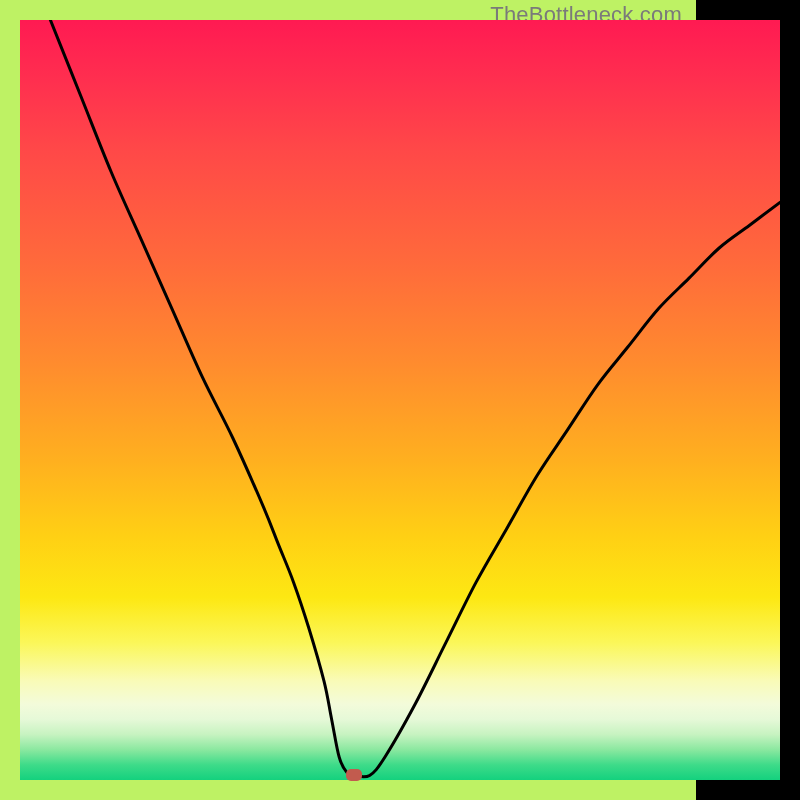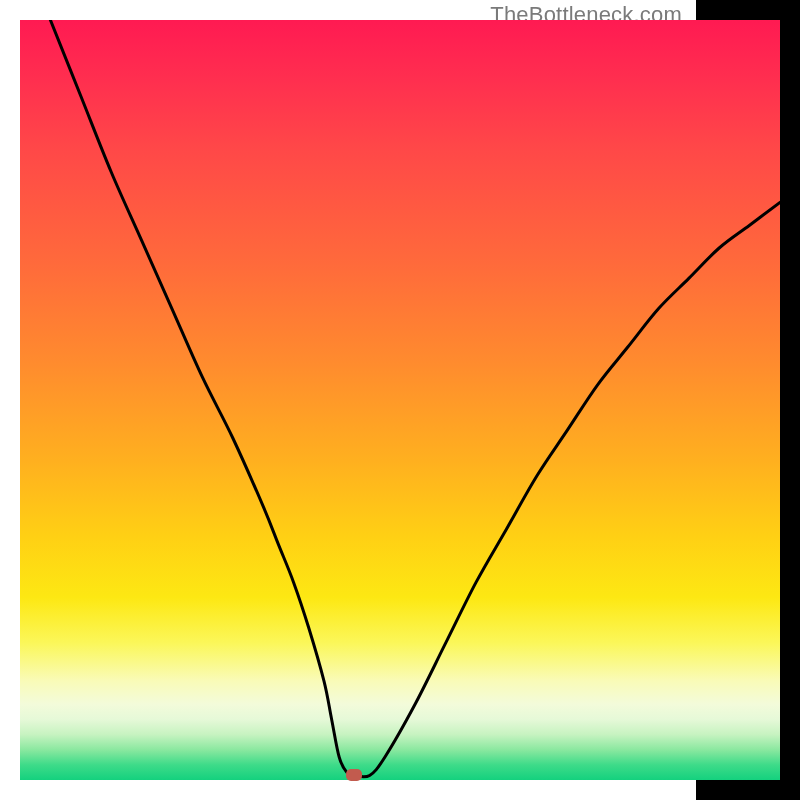--- a/index.html
+++ b/index.html
@@ -8,21 +8,21 @@
     width: 800px;
     height: 800px;
     overflow: hidden;
     background: #000;
     font-family: Arial, Helvetica, sans-serif;
   }
   .frame {
     position: relative;
     width: 696px;
     height: 800px;
-    background: #ffffff;
+    background: #bef264;
   }
   .plot-area {
     position: absolute;
     left: 20px;
     top: 20px;
     width: 760px;
     height: 760px;
     
     background: linear-gradient(
       to bottom,

